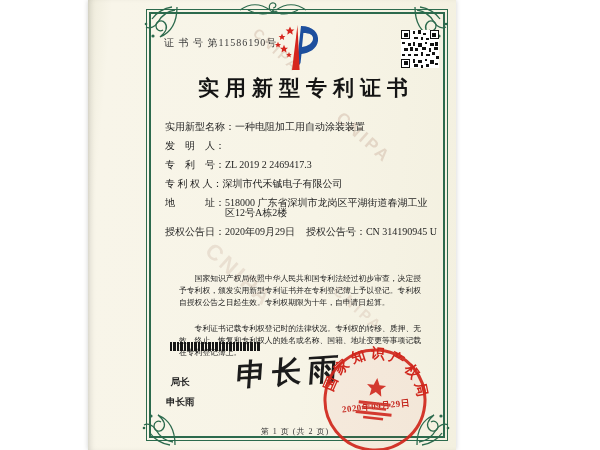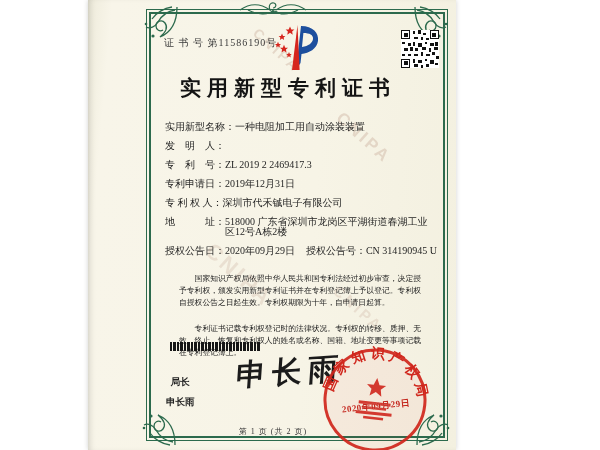--- a/index.html
+++ b/index.html
@@ -34,21 +34,21 @@
   .wm1{left:160px;top:42px;font-size:14px;}
   .wm2{left:242px;top:128px;font-size:17px;}
   .wm3{left:110px;top:262px;font-size:22px;color:rgba(186,150,130,.22);}
   .wm4{left:240px;top:300px;font-size:15px;color:rgba(186,150,130,.22);}
   .cert-no{
     position:absolute;left:76px;top:36px;font-size:10px;color:#3c3c3c;letter-spacing:1px;
   }
   .logo{position:absolute;left:186px;top:22px;width:48px;height:50px;}
   .qr{position:absolute;left:313px;top:30px;width:38px;height:38px;}
   .title{
-    position:absolute;left:50px;top:74px;width:300px;text-align:center;
+    position:absolute;left:68px;top:74px;width:300px;text-align:center;
     font-size:21px;font-weight:bold;letter-spacing:6px;color:#141414;
   }
   .fields{position:absolute;left:77px;top:122px;width:272px;font-size:10px;color:#1f1f1f;}
   .frow{display:flex;line-height:10px;margin-bottom:9px;}
   .frow .lab{white-space:nowrap;}
   .frow .val{flex:1;}
   .grant-row{display:flex;margin-top:5px;line-height:10px;}
   .grant-right{margin-left:auto;}
   .paras{
     position:absolute;left:77px;top:259px;width:270px;
@@ -65,21 +65,21 @@
     transform:rotate(-4deg) skewX(-8deg);letter-spacing:6px;
   }
   .seal{position:absolute;left:233px;top:346px;width:108px;height:108px;}
   .seal svg{transform:rotate(6deg);}
   .seal-date{
     position:absolute;left:226px;top:400px;width:124px;text-align:center;
     color:#c3271c;font-size:9px;font-weight:bold;transform:rotate(-6deg);
     letter-spacing:.5px;text-shadow:0 0 1px rgba(255,240,240,.6);
   }
   .footer{
-    position:absolute;left:54px;top:426px;width:262px;text-align:center;
+    position:absolute;left:76px;top:426px;width:262px;text-align:center;
     font-size:8px;color:#333;letter-spacing:1px;
   }
 </style>
 </head>
 <body>
 
 <svg width="0" height="0" style="position:absolute">
   <defs>
     <g id="flourish" fill="none" stroke="#2c6a4d" stroke-width="1.3">
       <path d="M3 37 C3 22 8 12 20 7 C14 12 12 17 15 21 C18 25 24 23 24 18 C24 14 20 12 17 14"></path>
@@ -191,24 +191,20 @@
       <span class="val">一种电阻加工用自动涂装装置</span>
     </div>
     <div class="frow">
       <span class="lab">发　明　人：</span>
     </div>
     <div class="frow">
       <span class="lab">专　利　号：</span>
       <span class="val">ZL 2019 2 2469417.3</span>
     </div>
     <div class="frow">
-      <span class="lab">专利申请日：</span>
-      <span class="val">2019年12月31日</span>
-    </div>
-    <div class="frow">
       <span class="lab">专 利 权 人：</span>
       <span class="val">深圳市代禾铖电子有限公司</span>
     </div>
     <div class="frow">
       <span class="lab">地　　　址：</span>
       <span class="val">518000 广东省深圳市龙岗区平湖街道春湖工业区12号A栋2楼</span>
     </div>
     <div class="grant-row">
       <span>
         <span>授权公告日：</span><span>2020年09月29日</span>

